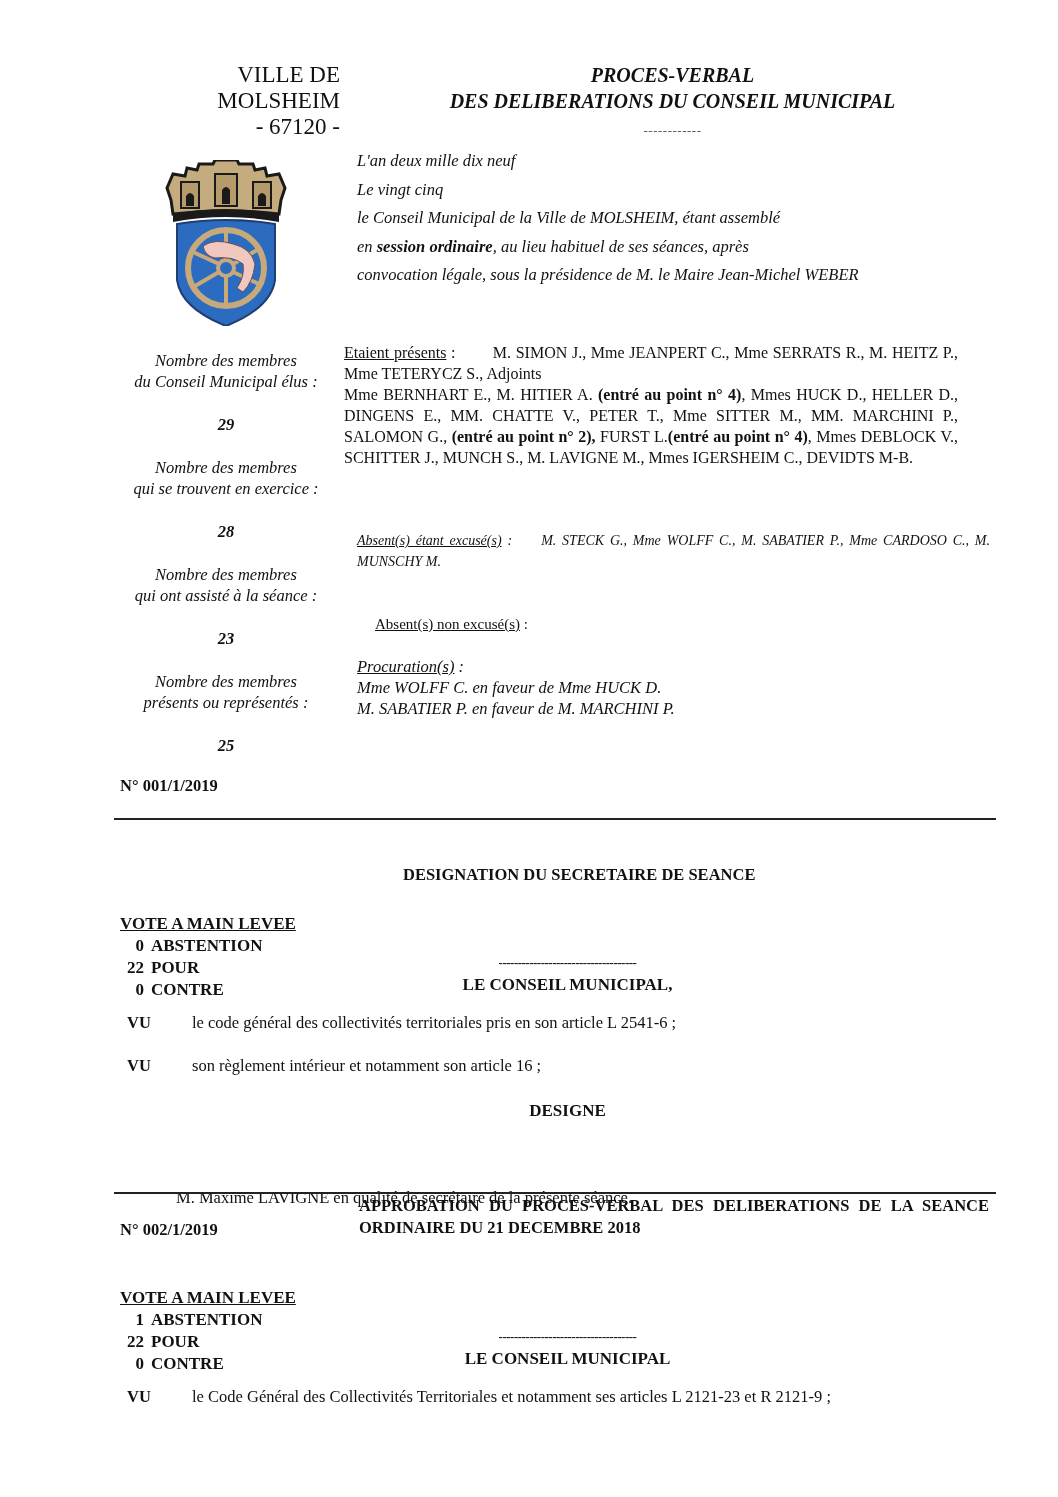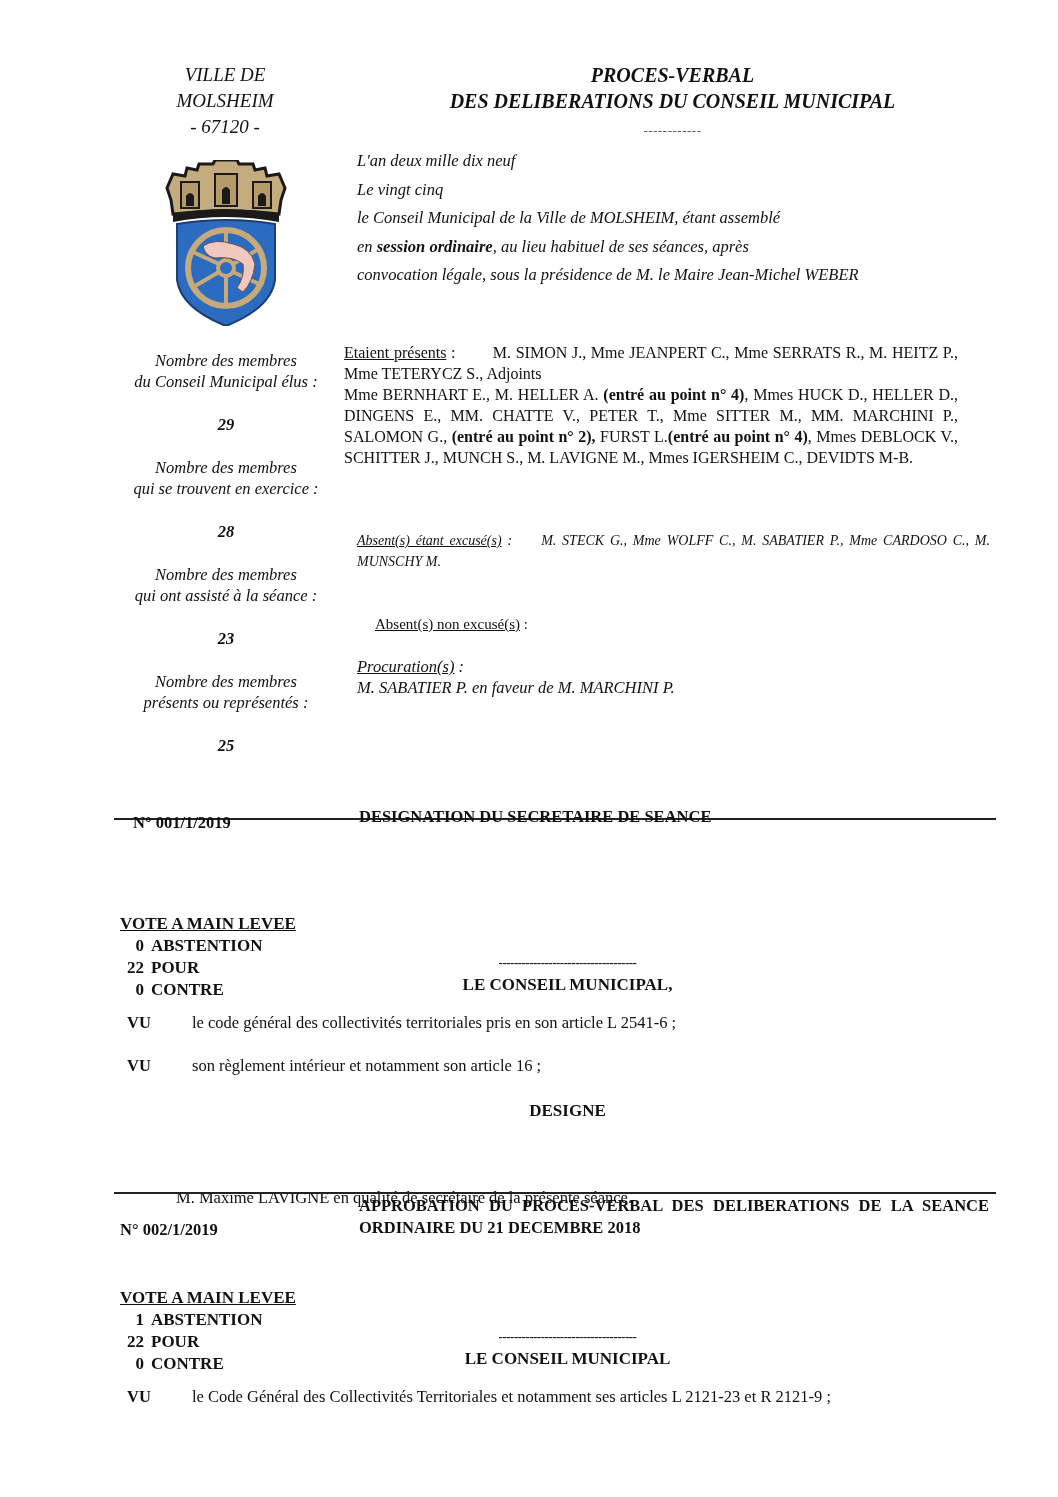--- a/index.html
+++ b/index.html
@@ -1,19 +1,19 @@
 <!DOCTYPE html>
 <html><head>
   <meta charset="utf-8">
   <style>
     html, body { margin: 0; padding: 0; background: #ffffff; }
     body { width: 1058px; height: 1497px; position: relative; overflow: hidden;
            font-family: "Liberation Serif", "DejaVu Serif", serif; color: #111; }
     .abs { position: absolute; }
-    .city { left: 110px; top: 62px; width: 230px; text-align: center; font-size: 19px; line-height: 26px; font-style: italic; }
+    .city { left: 110px; top: 62px; width: 230px; text-align: right; font-size: 23px; line-height: 26px; }
     .title { left: 345px; top: 62px; width: 655px; text-align: center; font-size: 20px; line-height: 26px;
              font-weight: bold; font-style: italic; }
     .title-dash { left: 345px; top: 123px; width: 655px; text-align: center; font-size: 13px; color: #555; letter-spacing: 0.5px; }
     .crest { left: 163px; top: 160px; width: 126px; height: 166px; }
     .seance { left: 357px; top: 150px; width: 650px; font-style: italic; font-size: 16.5px; }
     .seance div { height: 28.6px; line-height: 22px; }
     .stats { left: 110px; top: 350px; width: 232px; text-align: center; font-style: italic; font-size: 16.5px; }
     .stat-label { line-height: 21px; }
     .stat-value { font-weight: bold; line-height: 21px; margin: 22px 0 22px; }
     .present { left: 344px; top: 342px; width: 614px; font-size: 16px; line-height: 21px; text-align: justify; }
@@ -107,41 +107,42 @@
     <div class="stat-label">Nombre des membres</div>
     <div class="stat-label">présents ou représentés :</div>
     <div class="stat-value">25</div>
   </div>
 </div>
 
 <div class="abs present">
   <span class="u">Etaient présents</span><span> :</span>
   &nbsp;&nbsp;&nbsp;&nbsp;&nbsp;&nbsp;
   <span>M. SIMON J., Mme JEANPERT C., Mme SERRATS R., M. HEITZ P., Mme TETERYCZ S., Adjoints</span><br>
-  <span>Mme BERNHART E., M. HELLER A. </span><b>(entré au point n° 4)</b><span>, Mmes HUCK D., HELLER D., DINGENS E., MM. CHATTE V., PETER T., Mme SITTER M., MM. MARCHINI P., SALOMON G., </span><b>(entré au point n° 2),</b><span> FURST L.</span><b>(entré au point n° 4)</b><span>, Mmes DEBLOCK V., SCHITTER J., MUNCH S., M. LAVIGNE M., Mmes IGERSHEIM C., DEVIDTS M-B.</span>
+  <span>Mme BERNHART E., M. HITIER A. </span><b>(entré au point n° 4)</b><span>, Mmes HUCK D., HELLER D., DINGENS E., MM. CHATTE V., PETER T., Mme SITTER M., MM. MARCHINI P., SALOMON G., </span><b>(entré au point n° 2),</b><span> FURST L.</span><b>(entré au point n° 4)</b><span>, Mmes DEBLOCK V., SCHITTER J., MUNCH S., M. LAVIGNE M., Mmes IGERSHEIM C., DEVIDTS M-B.</span>
 </div>
 
 <div class="abs absent">
   <span class="u">Absent(s) étant excusé(s)</span><span> :</span>
   &nbsp;&nbsp;&nbsp;
   <span>M. STECK G., Mme WOLFF C., M. SABATIER P., Mme CARDOSO C., M. MUNSCHY M.</span>
 </div>
 
 <div class="abs nonexc">
   <span class="u">Absent(s) non excusé(s)</span><span> :</span>
 </div>
 
 <div class="abs procu">
   <div><span class="u">Procuration(s)</span><span> :</span></div>
+  <div>Mme WOLFF C. en faveur de Mme HUCK D.</div>
   <div>M. SABATIER P. en faveur de M. MARCHINI P.</div>
 </div>
 
 <div class="rule" style="top:818px;"></div>
-<div class="abs num" style="top:813px;margin-left:13px;">N° 001/1/2019</div>
-<div class="abs objet" style="top:806px;">DESIGNATION DU SECRETAIRE DE SEANCE</div>
+<div class="abs num" style="top:776px;">N° 001/1/2019</div>
+<div class="abs objet" style="top:864px;margin-left:44px;">DESIGNATION DU SECRETAIRE DE SEANCE</div>
 
 <div class="abs vote" style="top:865px;">
   <div class="head">VOTE A MAIN LEVEE</div>
   <div class="row">
       <span class="n">0</span>
       <span>ABSTENTION</span>
     </div>
   <div class="row">
       <span class="n">22</span>
       <span>POUR</span>

